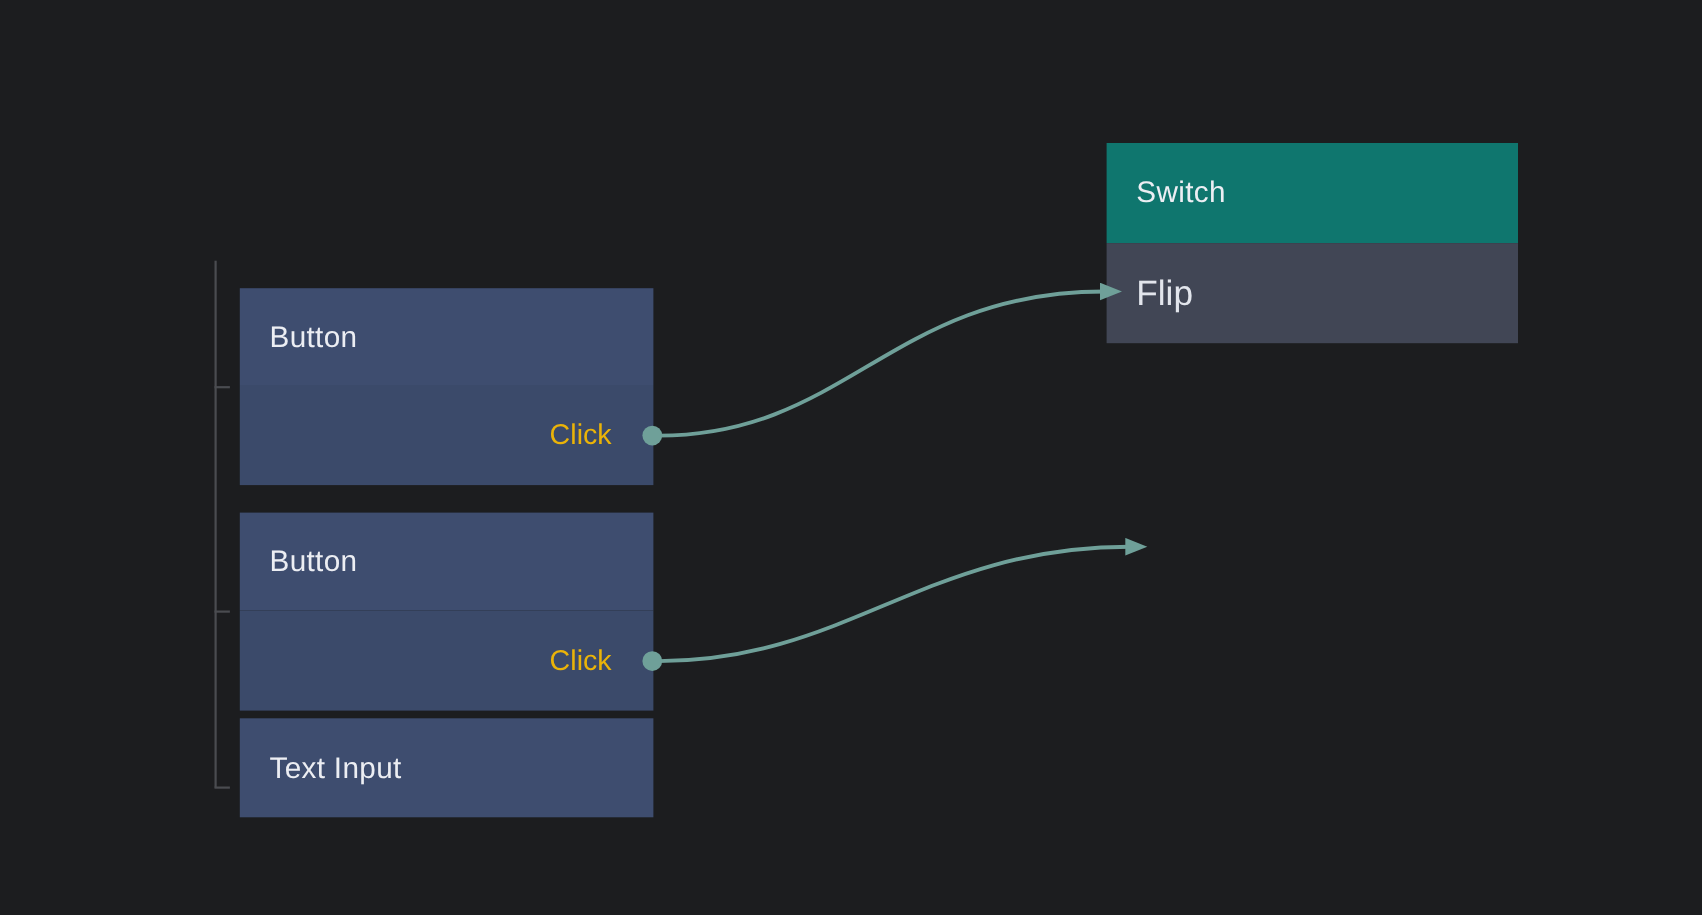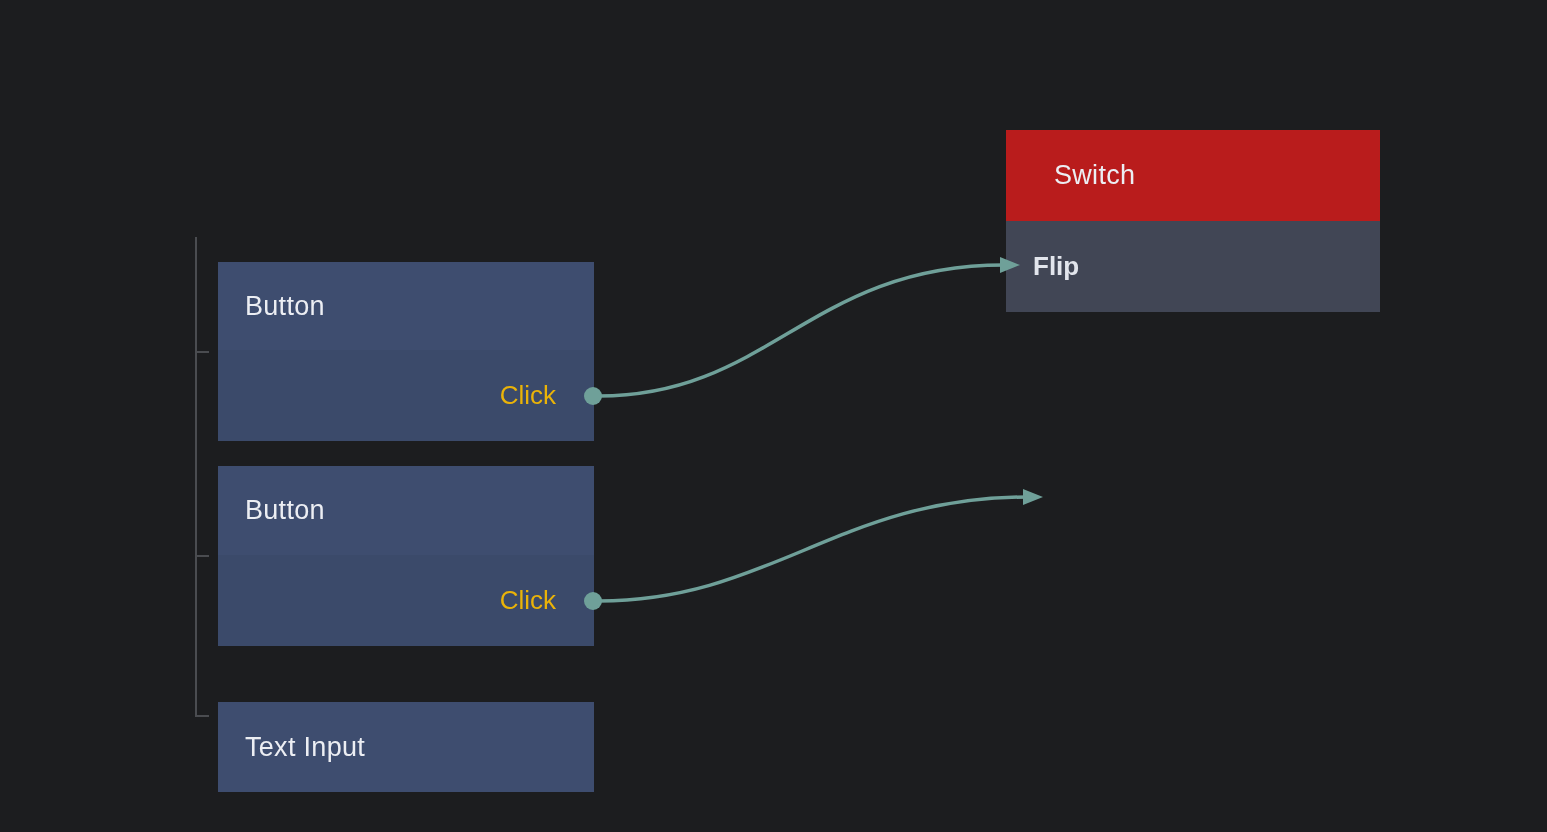--- a/index.html
+++ b/index.html
@@ -21,62 +21,61 @@
     color: #e7eaf0;
   }
   .node-left .node-header,
   .node-left.single {
     background: #3e4d6f;
   }
   .node-left .node-body {
     background: #3b4a6a;
   }
   .node-right .node-header {
-    background: #b91c1c;
-    padding-left: 21px;
+    background: #0f766e;
   }
   .node-right .node-body {
     background: #414655;
   }
   .node-header, .node-body, .single-inner {
     display: flex;
     align-items: center;
   }
   .node-title {
     padding-left: 27px;
     font-size: 27px;
     font-weight: 400;
     letter-spacing: 0.3px;
     color: #eceef3;
   }
   .node-action {
     padding-left: 27px;
-    font-size: 26px;
-    font-weight: 700;
+    font-size: 32px;
+    font-weight: 400;
     color: #e2e5ec;
   }
   .event-row {
     justify-content: flex-end;
   }
   .event-label {
     padding-right: 38px;
     font-size: 26px;
     font-weight: 400;
     color: #eab308;
   }
   
   #node-group        { left: 169px;  top: 146px; width: 374px; height: 91px; }
   #node-group .single-inner { height: 100%; }
   #node-button1      { left: 218px;  top: 262px; width: 376px; height: 179px; }
   #node-button1 .node-header { height: 88px; }
   #node-button1 .node-body   { height: 91px; }
   #node-button2      { left: 218px;  top: 466px; width: 376px; height: 180px; }
   #node-button2 .node-header { height: 89px; }
   #node-button2 .node-body   { height: 91px; }
-  #node-textinput    { left: 218px;  top: 702px; width: 376px; height: 90px; }
+  #node-textinput    { left: 218px;  top: 653px; width: 376px; height: 90px; }
   #node-textinput .single-inner { height: 100%; }
   #node-switch       { left: 1006px; top: 130px; width: 374px; height: 182px; }
   #node-switch .node-header { height: 91px; }
   #node-switch .node-body   { height: 91px; }
   #node-counter      { left: 1029px; top: 363px; width: 374px; height: 181px; }
   #node-counter .node-header { height: 90px; }
   #node-counter .node-body   { height: 91px; }
 
   
   .tree-line {

